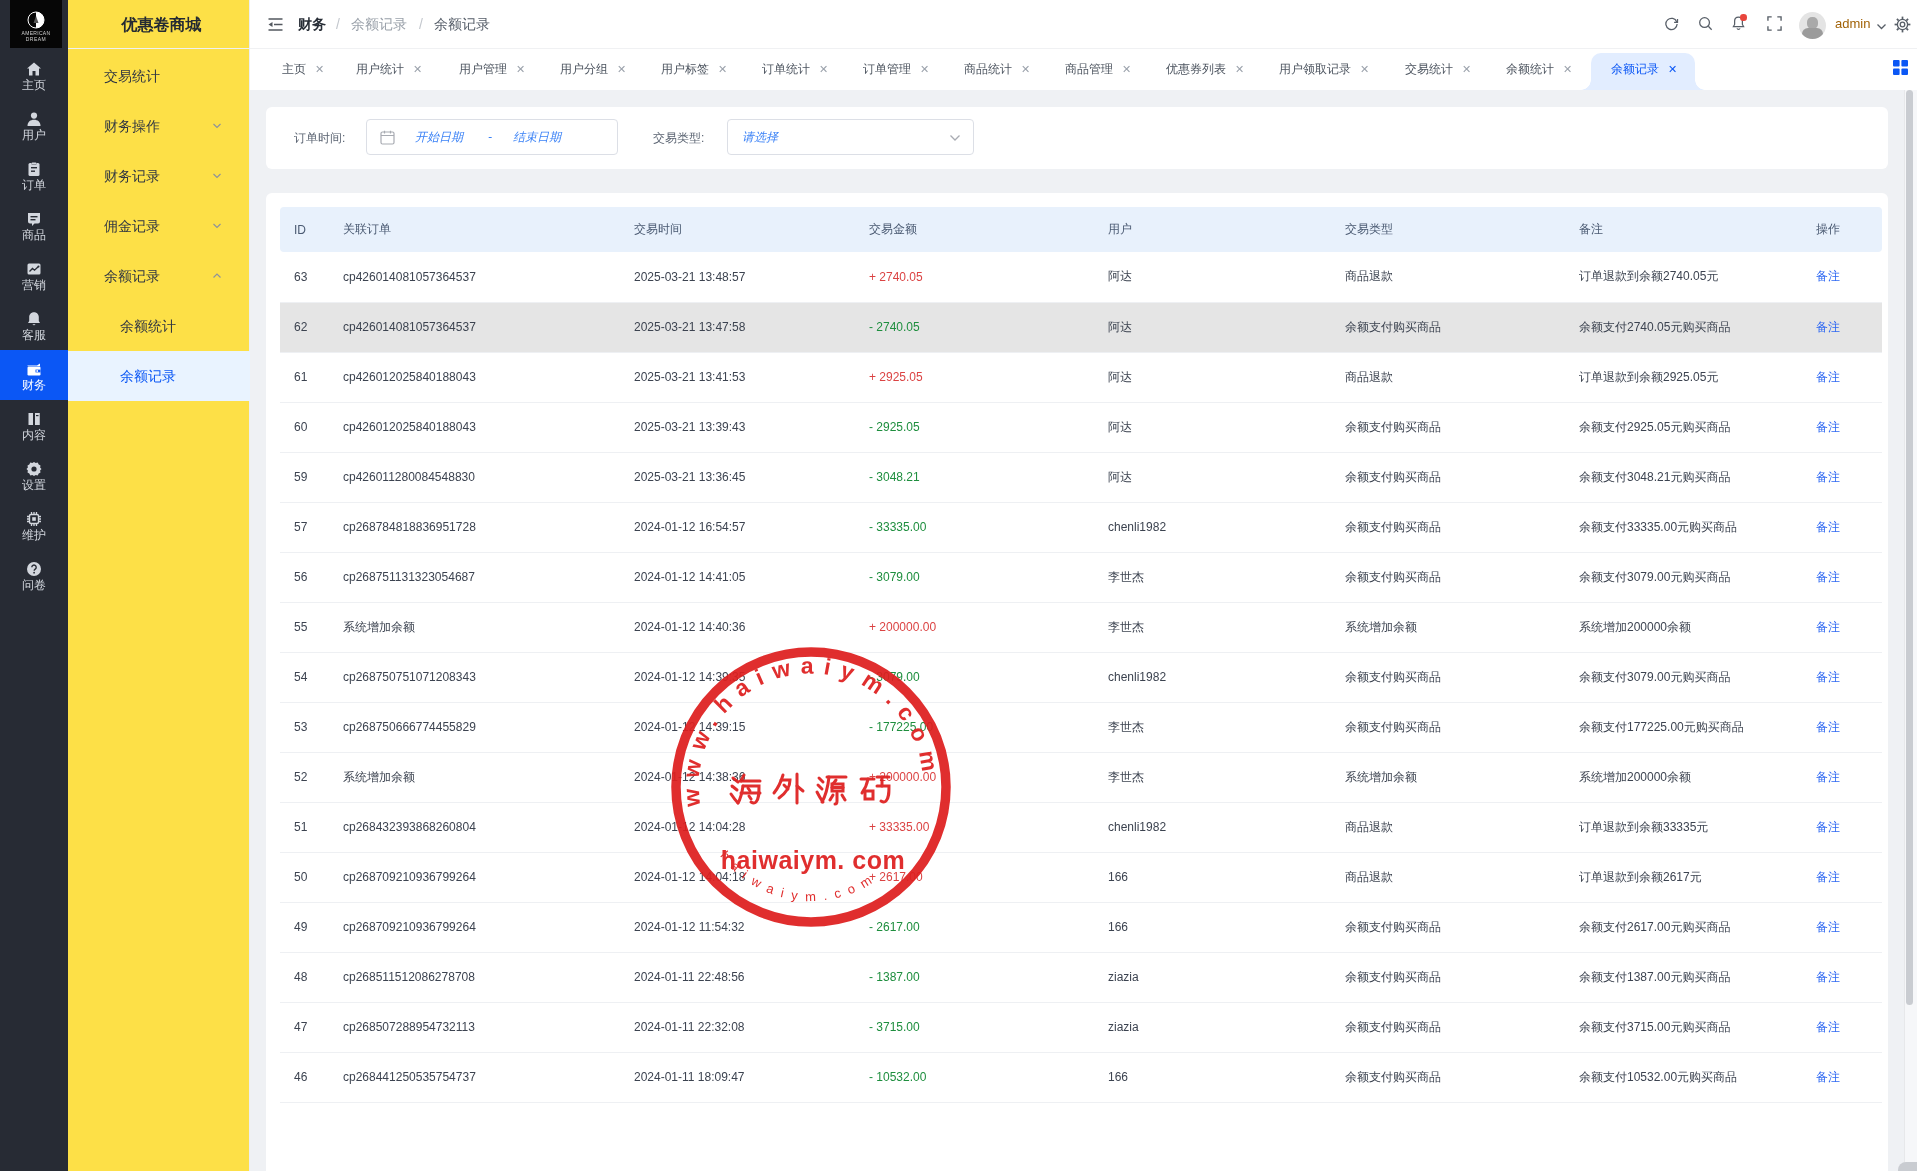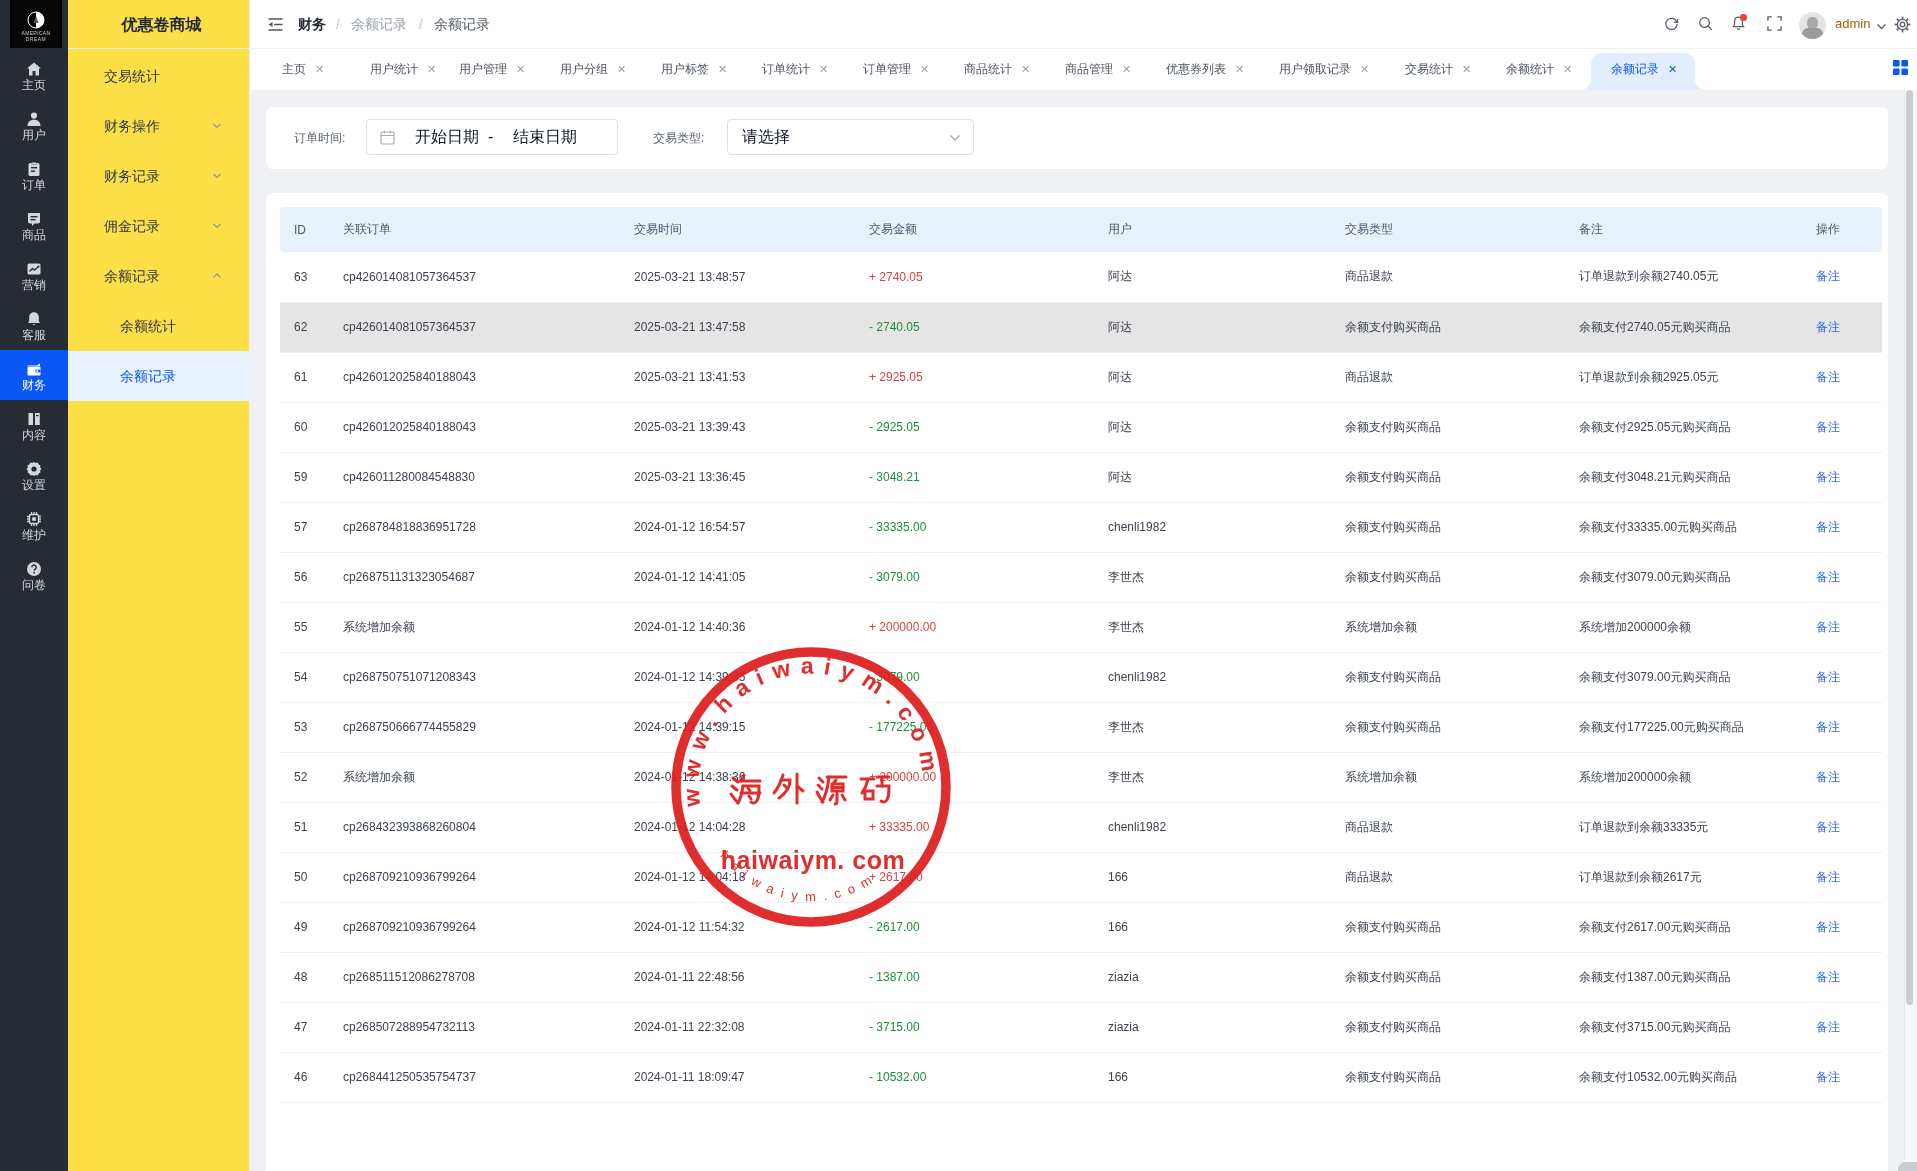--- a/index.html
+++ b/index.html
@@ -32,21 +32,21 @@
 #activetab:after { right:-10px; background:radial-gradient(circle at 100% 0, rgba(0,0,0,0) 9.5px, #e2edff 10px); }
 
 #content { position:absolute; left:250px; top:90px; width:1654px; height:1081px; background:#eff1f4; }
 #scrollstrip { position:absolute; left:1904px; top:90px; width:13px; height:1081px; background:#f6f7f9; border-left:1px solid #e7e8ea; }
 #scrollthumb { position:absolute; left:1906px; top:90px; width:7px; height:915px; background:#c9ccd1; border-radius:4px; }
 #scrollcorner { position:absolute; left:1898px; top:1162px; width:19px; height:14px; background:#c9ccd1; border-radius:8px 0 0 0; }
 #filtercard { position:absolute; left:266px; top:107px; width:1622px; height:62px; background:#fff; border-radius:6px; }
 #tablecard { position:absolute; left:266px; top:193px; width:1622px; height:978px; background:#fff; border-radius:6px 6px 0 0; }
 .flabel { position:absolute; font-size:12px; color:#5b6472; line-height:36px; height:36px; }
 .finput { position:absolute; top:12px; height:36px; border:1px solid #dcdfe6; border-radius:4px; background:#fff; }
-.ph { color:#0f172a; font-size:16px; line-height:34px; }
+.ph { color:#3b82f6; font-size:12px; line-height:34px;font-style:italic; }
 
 #tbl { position:absolute; left:280px; top:207px; width:1602px; border-collapse:collapse; table-layout:fixed; font-size:12px; color:#3c4350; }
 #tbl th { background:#e8f1fc; font-weight:normal; color:#4a5a72; height:45px; text-align:left; padding:0 0 0 14px; }
 #tbl th:first-child { border-radius:4px 0 0 4px;margin-left:44px; }
 #tbl th:last-child { border-radius:0 4px 4px 0; }
 #tbl td { height:50px; padding:0 0 0 14px; border-bottom:1px solid #eef0f3; }
 #tbl tr.hl td { background:#e5e5e5; }
 .up { color:#db4343; }
 .dn { color:#1e8e3e; }
 .blk { color:#2e68f2; }
@@ -215,21 +215,21 @@
           <path d="M2.9 2.9 L4.6 4.6"></path>
           <path d="M12.4 12.4 L14.1 14.1"></path>
           <path d="M14.1 2.9 L12.4 4.6"></path>
           <path d="M4.6 12.4 L2.9 14.1"></path>
         </g>
       </g>
     </svg>
 </div>
 <div id="tabbar">
 <span class="tab" style="left:32px">主页<span class="x">✕</span></span>
-<span class="tab" style="left:120px">用户统计<span class="x">✕</span></span>
+<span class="tab" style="left:106px">用户统计<span class="x">✕</span></span>
 <span class="tab" style="left:209px">用户管理<span class="x">✕</span></span>
 <span class="tab" style="left:310px">用户分组<span class="x">✕</span></span>
 <span class="tab" style="left:411px">用户标签<span class="x">✕</span></span>
 <span class="tab" style="left:512px">订单统计<span class="x">✕</span></span>
 <span class="tab" style="left:613px">订单管理<span class="x">✕</span></span>
 <span class="tab" style="left:714px">商品统计<span class="x">✕</span></span>
 <span class="tab" style="left:815px">商品管理<span class="x">✕</span></span>
 <span class="tab" style="left:916px">优惠券列表<span class="x">✕</span></span>
 <span class="tab" style="left:1029px">用户领取记录<span class="x">✕</span></span>
 <span class="tab" style="left:1155px">交易统计<span class="x">✕</span></span>

